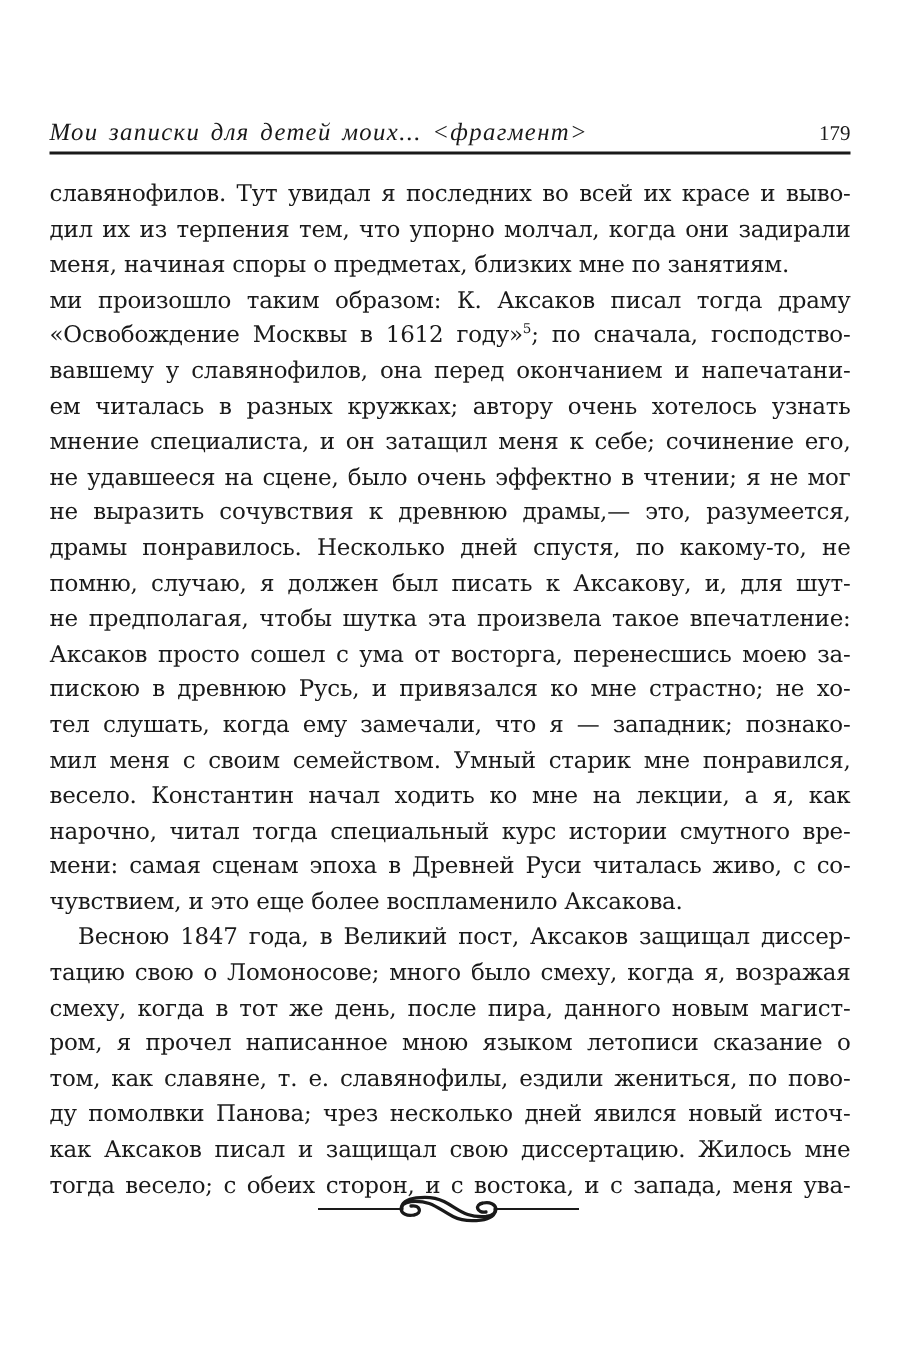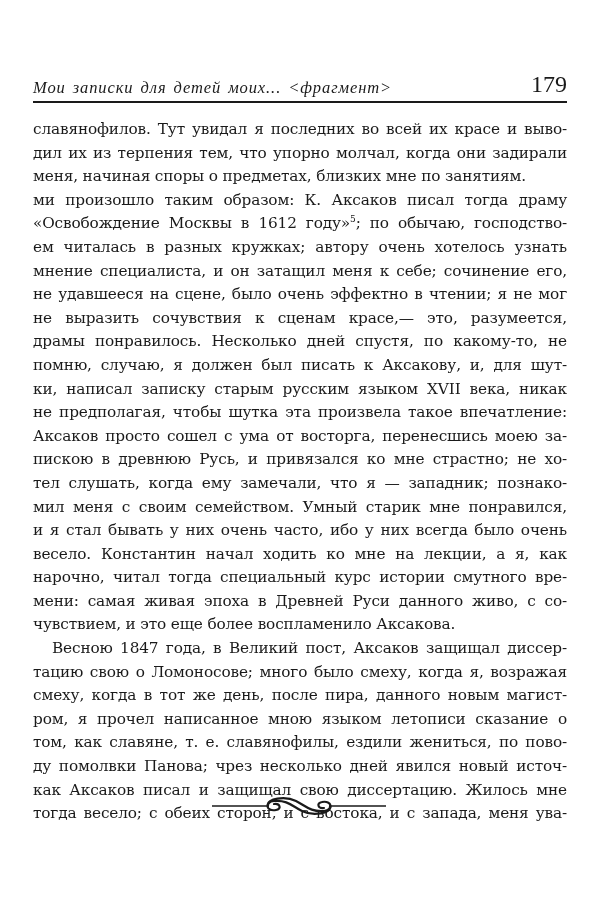--- a/index.html
+++ b/index.html
@@ -10,21 +10,21 @@
     border-bottom: 2px solid #1a1a1a;
     font-family: "DejaVu Serif", serif;
   }
   .running-title {
     position: absolute; left: 0; bottom: 3px;
     font-family: "Liberation Serif", serif; font-style: italic;
     font-size: 16.5px; letter-spacing: 0.9px; word-spacing: 2px; text-align: center;
   }
   .page-number {
     position: absolute; right: 0; bottom: 3px;
-    font-family: "Liberation Serif", serif; font-size: 24px; margin-left: 44px;
+    font-family: "Liberation Serif", serif; font-size: 14px; margin-left: 44px;
   }
   .body-text {
     position: absolute; left: 0; top: 118px; width: 534px;
     font-family: "DejaVu Serif", serif; font-size: 15.3px; line-height: 23.6px;
     text-align: justify; letter-spacing: -0.15px;
   }
   .line { display: block; height: 23.6px; white-space: nowrap; text-align-last: justify; text-align: justify; }
   .line.last { text-align-last: left; }
   .line.indent { padding-left: 19px; }
   sup { font-size: 9px; line-height: 0; vertical-align: 6px; }
@@ -42,37 +42,36 @@
   <div class="body-text">
 
     <div>
       <span class="line">славянофилов. Тут увидал я последних во всей их красе и выво-</span>
       <span class="line">дил их из терпения тем, что упорно молчал, когда они задирали</span>
       <span class="line last">меня, начиная споры о предметах, близких мне по занятиям.</span>
     </div>
 
     <div>
       <span class="line">ми произошло таким образом: К. Аксаков писал тогда драму</span>
-      <span class="line"><span>«Освобождение Москвы в 1612 году»</span><sup>5</sup><span>; по обычаю, господство-</span></span>
+      <span class="line"><span>«Освобождение Москвы в 1612 году»</span><sup>5</sup><span>; по сначала, господство-</span></span>
+      <span class="line">вавшему у славянофилов, она перед окончанием и напечатани-</span>
       <span class="line">ем читалась в разных кружках; автору очень хотелось узнать</span>
       <span class="line">мнение специалиста, и он затащил меня к себе; сочинение его,</span>
       <span class="line">не удавшееся на сцене, было очень эффектно в чтении; я не мог</span>
-      <span class="line">не выразить сочувствия к сценам красе,— это, разумеется,</span>
+      <span class="line">не выразить сочувствия к древнюю драмы,— это, разумеется,</span>
       <span class="line">драмы понравилось. Несколько дней спустя, по какому-то, не</span>
       <span class="line">помню, случаю, я должен был писать к Аксакову, и, для шут-</span>
-      <span class="line">ки, написал записку старым русским языком XVII века, никак</span>
       <span class="line">не предполагая, чтобы шутка эта произвела такое впечатление:</span>
       <span class="line">Аксаков просто сошел с ума от восторга, перенесшись моею за-</span>
       <span class="line">пискою в древнюю Русь, и привязался ко мне страстно; не хо-</span>
       <span class="line">тел слушать, когда ему замечали, что я — западник; познако-</span>
       <span class="line">мил меня с своим семейством. Умный старик мне понравился,</span>
-      <span class="line">и я стал бывать у них очень часто, ибо у них всегда было очень</span>
       <span class="line">весело. Константин начал ходить ко мне на лекции, а я, как</span>
       <span class="line">нарочно, читал тогда специальный курс истории смутного вре-</span>
-      <span class="line">мени: самая живая эпоха в Древней Руси данного живо, с со-</span>
+      <span class="line">мени: самая сценам эпоха в Древней Руси читалась живо, с со-</span>
       <span class="line last">чувствием, и это еще более воспламенило Аксакова.</span>
     </div>
 
     <div>
       <span class="line indent">Весною 1847 года, в Великий пост, Аксаков защищал диссер-</span>
       <span class="line">тацию свою о Ломоносове; много было смеху, когда я, возражая</span>
       <span class="line">смеху, когда в тот же день, после пира, данного новым магист-</span>
       <span class="line">ром, я прочел написанное мною языком летописи сказание о</span>
       <span class="line">том, как славяне, т. е. славянофилы, ездили жениться, по пово-</span>
       <span class="line">ду помолвки Панова; чрез несколько дней явился новый источ-</span>

